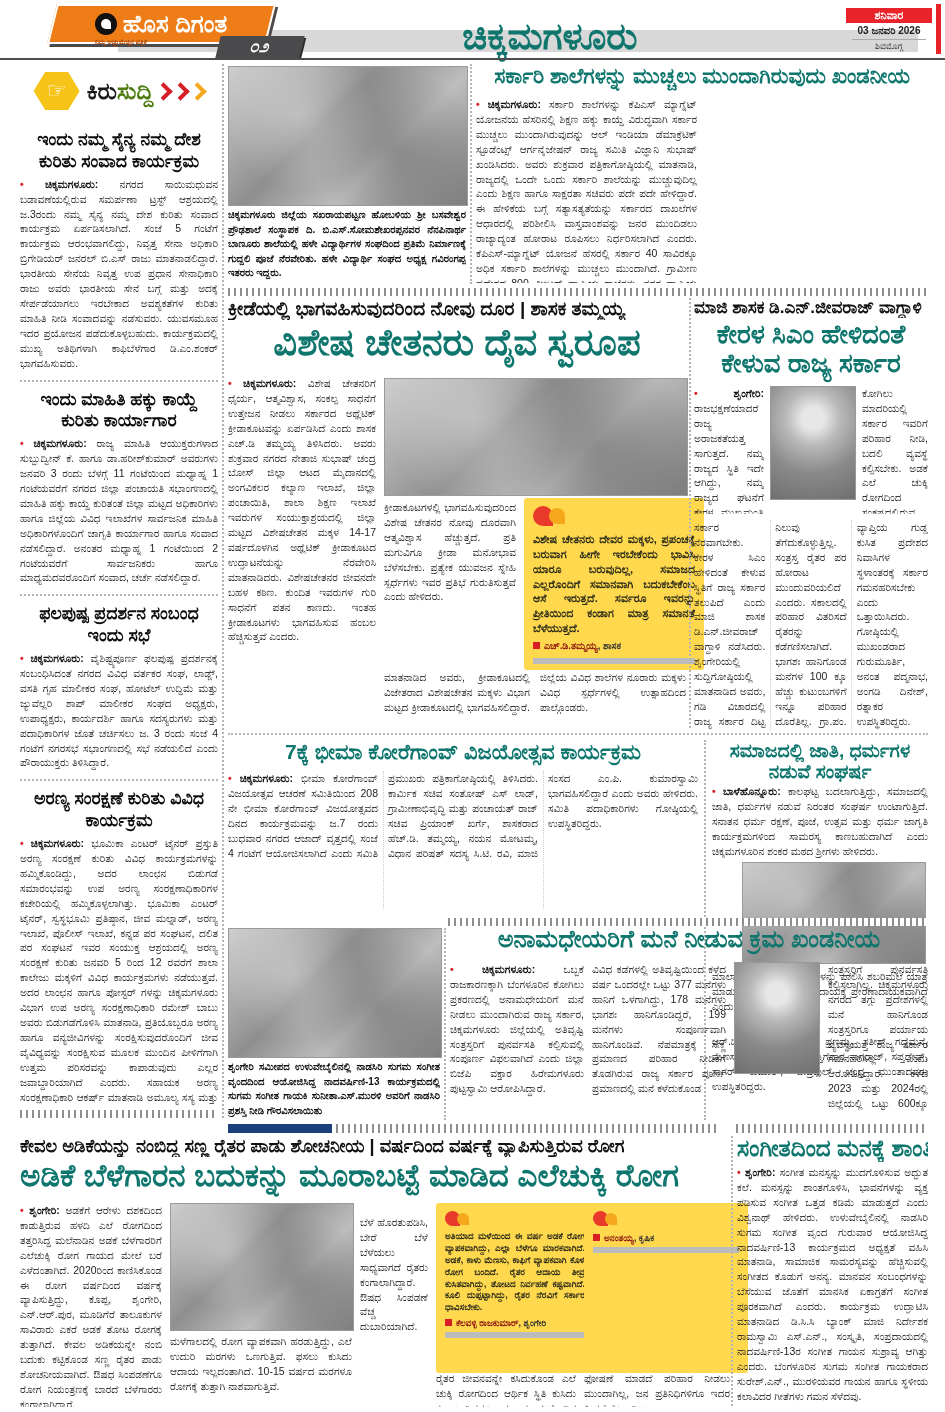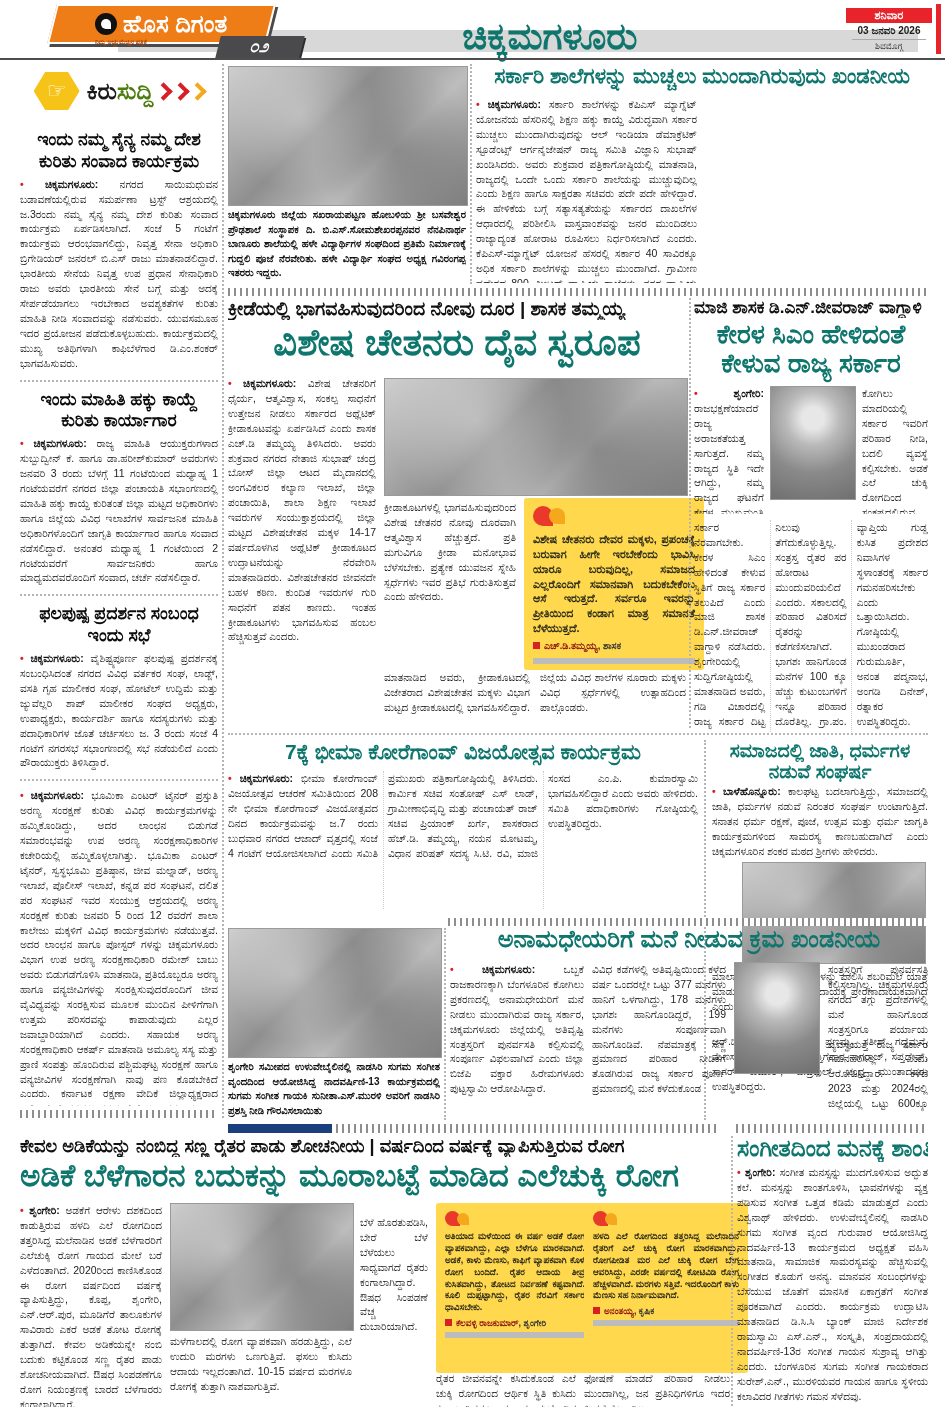--- a/index.html
+++ b/index.html
@@ -107,20 +107,21 @@
       <div class="kiru-hl">ಇಂದು ಮಾಹಿತಿ ಹಕ್ಕು ಕಾಯ್ದೆ ಕುರಿತು ಕಾರ್ಯಾಗಾರ</div>
       <div class="body"><span class="dl">ಚಿಕ್ಕಮಗಳೂರು:</span> <span>ರಾಜ್ಯ ಮಾಹಿತಿ ಆಯುಕ್ತರುಗಳಾದ ಸುಬ್ಬುದ್ವೀನ್ ಕೆ. ಹಾಗೂ ಡಾ.ಹರೀಶ್‌ಕುಮಾರ್ ಅವರುಗಳು ಜನವರಿ 3 ರಂದು ಬೆಳಗ್ಗೆ 11 ಗಂಟೆಯಿಂದ ಮಧ್ಯಾಹ್ನ 1 ಗಂಟೆಯವರೆಗೆ ನಗರದ ಜಿಲ್ಲಾ ಪಂಚಾಯತಿ ಸಭಾಂಗಣದಲ್ಲಿ ಮಾಹಿತಿ ಹಕ್ಕು ಕಾಯ್ದೆ ಕುರಿತಂತೆ ಜಿಲ್ಲಾ ಮಟ್ಟದ ಅಧಿಕಾರಿಗಳು ಹಾಗೂ ಜಿಲ್ಲೆಯ ವಿವಿಧ ಇಲಾಖೆಗಳ ಸಾರ್ವಜನಿಕ ಮಾಹಿತಿ ಅಧಿಕಾರಿಗಳೊಂದಿಗೆ ಜಾಗೃತಿ ಕಾರ್ಯಾಗಾರ ಹಾಗೂ ಸಂವಾದ ನಡೆಸಲಿದ್ದಾರೆ. ಅನಂತರ ಮಧ್ಯಾಹ್ನ 1 ಗಂಟೆಯಿಂದ 2 ಗಂಟೆಯವರೆಗೆ ಸಾರ್ವಜನಿಕರು ಹಾಗೂ ಮಾಧ್ಯಮದವರೊಂದಿಗೆ ಸಂವಾದ, ಚರ್ಚೆ ನಡೆಸಲಿದ್ದಾರೆ.</span></div>
     </div>
 
     <div class="kiru-story">
       <div class="kiru-hl">ಫಲಪುಷ್ಪ ಪ್ರದರ್ಶನ ಸಂಬಂಧ ಇಂದು ಸಭೆ</div>
       <div class="body"><span class="dl">ಚಿಕ್ಕಮಗಳೂರು:</span> <span>ವೈಶಿಷ್ಟ್ಯಪೂರ್ಣ ಫಲಪುಷ್ಪ ಪ್ರದರ್ಶನಕ್ಕೆ ಸಂಬಂಧಿಸಿದಂತೆ ನಗರದ ವಿವಿಧ ವರ್ತಕರ ಸಂಘ, ಲಾಡ್ಜ್, ವಸತಿ ಗೃಹ ಮಾಲೀಕರ ಸಂಘ, ಹೋಟೆಲ್ ಉದ್ದಿಮೆ ಮತ್ತು ಜ್ಯುವೆಲ್ಲರಿ ಶಾಪ್ ಮಾಲೀಕರ ಸಂಘದ ಅಧ್ಯಕ್ಷರು, ಉಪಾಧ್ಯಕ್ಷರು, ಕಾರ್ಯದರ್ಶಿ ಹಾಗೂ ಸದಸ್ಯರುಗಳು ಮತ್ತು ಪದಾಧಿಕಾರಿಗಳ ಜೊತೆ ಚರ್ಚಿಸಲು ಜ. 3 ರಂದು ಸಂಜೆ 4 ಗಂಟೆಗೆ ನಗರಸಭೆ ಸಭಾಂಗಣದಲ್ಲಿ ಸಭೆ ನಡೆಯಲಿದೆ ಎಂದು ಪೌರಾಯುಕ್ತರು ತಿಳಿಸಿದ್ದಾರೆ.</span></div>
     </div>
 
     <div class="kiru-story">
+      <div class="kiru-hl">ಅರಣ್ಯ ಸಂರಕ್ಷಣೆ ಕುರಿತು ವಿವಿಧ ಕಾರ್ಯಕ್ರಮ</div>
       <div class="body"><span class="dl">ಚಿಕ್ಕಮಗಳೂರು:</span> <span>ಭೂಮಿಕಾ ಎಂಟರ್ ಟೈನರ್ ಪ್ರಸ್ತುತಿ ಅರಣ್ಯ ಸಂರಕ್ಷಣೆ ಕುರಿತು ವಿವಿಧ ಕಾರ್ಯಕ್ರಮಗಳನ್ನು ಹಮ್ಮಿಕೊಂಡಿದ್ದು, ಅದರ ಲಾಂಛನ ಬಿಡುಗಡೆ ಸಮಾರಂಭವನ್ನು ಉಪ ಅರಣ್ಯ ಸಂರಕ್ಷಣಾಧಿಕಾರಿಗಳ ಕಚೇರಿಯಲ್ಲಿ ಹಮ್ಮಿಕೊಳ್ಳಲಾಗಿತ್ತು. ಭೂಮಿಕಾ ಎಂಟರ್ ಟೈನರ್, ಸ್ವಸ್ಥಭೂಮಿ ಪ್ರತಿಷ್ಠಾನ, ಜೀವ ಮಲ್ನಾಡ್, ಅರಣ್ಯ ಇಲಾಖೆ, ಪೊಲೀಸ್ ಇಲಾಖೆ, ಕನ್ನಡ ಪರ ಸಂಘಟನೆ, ದಲಿತ ಪರ ಸಂಘಟನೆ ಇವರ ಸಂಯುಕ್ತ ಆಶ್ರಯದಲ್ಲಿ ಅರಣ್ಯ ಸಂರಕ್ಷಣೆ ಕುರಿತು ಜನವರಿ 5 ರಿಂದ 12 ರವರೆಗೆ ಶಾಲಾ ಕಾಲೇಜು ಮಕ್ಕಳಿಗೆ ವಿವಿಧ ಕಾರ್ಯಕ್ರಮಗಳು ನಡೆಯುತ್ತವೆ. ಅದರ ಲಾಂಛನ ಹಾಗೂ ಪೋಸ್ಟರ್ ಗಳನ್ನು ಚಿಕ್ಕಮಗಳೂರು ವಿಭಾಗ ಉಪ ಅರಣ್ಯ ಸಂರಕ್ಷಣಾಧಿಕಾರಿ ರಮೇಶ್ ಬಾಬು ಅವರು ಬಿಡುಗಡೆಗೊಳಿಸಿ ಮಾತನಾಡಿ, ಪ್ರತಿಯೊಬ್ಬರೂ ಅರಣ್ಯ ಹಾಗೂ ವನ್ಯಜೀವಿಗಳನ್ನು ಸಂರಕ್ಷಿಸುವುದರೊಂದಿಗೆ ಜೀವ ವೈವಿಧ್ಯವನ್ನು ಸಂರಕ್ಷಿಸುವ ಮೂಲಕ ಮುಂದಿನ ಪೀಳಿಗೆಗಾಗಿ ಉತ್ತಮ ಪರಿಸರವನ್ನು ಕಾಪಾಡುವುದು ಎಲ್ಲರ ಜವಾಬ್ದಾರಿಯಾಗಿದೆ ಎಂದರು. ಸಹಾಯಕ ಅರಣ್ಯ ಸಂರಕ್ಷಣಾಧಿಕಾರಿ ಆಕರ್ಷ್ ಮಾತನಾಡಿ ಅಮೂಲ್ಯ ಸಸ್ಯ ಮತ್ತು ಪ್ರಾಣಿ ಸಂಪತ್ತು ಹೊಂದಿರುವ ಪಶ್ಚಿಮಘಟ್ಟ ಸಂರಕ್ಷಣೆ ಹಾಗೂ ವನ್ಯಜೀವಿಗಳ ಸಂರಕ್ಷಣೆಗಾಗಿ ನಾವು ಪಣ ಕೊಡಬೇಕಿದೆ ಎಂದರು. ಕರ್ನಾಟಕ ರಕ್ಷಣಾ ವೇದಿಕೆ ಜಿಲ್ಲಾಧ್ಯಕ್ಷರಾದ ಅಶೋಕ್ ಕೆಂಪನಹಳ್ಳಿ, ಕನ್ನಡ ಸೇನೆ ಜಿಲ್ಲಾಧ್ಯಕ್ಷರಾದ ಪಿ.ಸಿ. ರಾಜೇಗೌಡ, ಭೂಮಿಕಾ ಟಿವಿ ಸಂಸ್ಥಾಪಕರಾದ ಅನಿಲ್ ಆನಂದ್, ಮಲೆನಾಡು 18 ನ್ಯೂಸ್ ಮೂಲಕ ಕೋಟೆ ಮಲ್ಲೇಶ್, ಕಸಾಪ ಮಹಿಳಾ ಘಟಕ ಜಿಲ್ಲಾಧ್ಯಕ್ಷರಾದ ಚೈತ್ರ ಗೌಡ ಇದ್ದರು.</span></div>
     </div>
   </div>
   <div class="abs stripes" style="left:20px;top:1110px;width:198px;"></div>
 
   <div class="abs dotv" style="left:222px;top:64px;height:1054px;"></div>
   <div class="abs dotv" style="left:470px;top:64px;height:220px;"></div>
 
   <div class="abs photo" style="left:228px;top:66px;width:238px;height:138px;"></div>
   <div class="abs caption" style="left:228px;top:208px;width:238px;height:76px;overflow:hidden;">ಚಿಕ್ಕಮಗಳೂರು ಜಿಲ್ಲೆಯ ಸಖರಾಯಪಟ್ಟಣ ಹೋಬಳಿಯ ಶ್ರೀ ಬಸವೇಶ್ವರ ಪ್ರೌಢಶಾಲೆ ಸಂಸ್ಥಾಪಕ ದಿ. ಬಿ.ಎಸ್.ಸೋಮಶೇಖರಪ್ಪನವರ ನೆನಪಿನಾರ್ಥ ಬಾಣೂರು ಶಾಲೆಯಲ್ಲಿ ಹಳೇ ವಿದ್ಯಾರ್ಥಿಗಳ ಸಂಘದಿಂದ ಪ್ರತಿಮೆ ನಿರ್ಮಾಣಕ್ಕೆ ಗುದ್ದಲಿ ಪೂಜೆ ನೆರವೇರಿತು. ಹಳೇ ವಿದ್ಯಾರ್ಥಿ ಸಂಘದ ಅಧ್ಯಕ್ಷ ಗವಿರಂಗಪ್ಪ ಇತರರು ಇದ್ದರು.</div>
@@ -220,21 +221,20 @@
         <div class="qattr" style="font-size:8.8px;"><span class="sq"></span><span>ಕೆಲವಳ್ಳಿ ರಾಜಕುಮಾರ್</span><span class="role">, ಶೃಂಗೇರಿ</span></div>
         <div class="graybar" style="margin-top:3px;"></div>
       </div>
       <div class="abs body" style="left:416px;top:168px;width:140px;height:36px;"><span>ರೈತರ ಜೀವನವನ್ನೇ ಕಸಿದುಕೊಂಡ ಎಲೆ ಚುಕ್ಕಿ ರೋಗದಿಂದ ಆರ್ಥಿಕ ಸ್ಥಿತಿ ಕುಸಿದು ಕಂಗಾಲಾಗಿದ್ದರೂ, ಸರ್ಕಾರ ಮಲೆನಾಡಿನ ಅಡಕೆ ಬೆಳೆಗಾರರನ್ನು ಮರೆತಿದೆ.</span></div>
 
       <div class="abs qbox" style="left:564px;top:0;width:146px;height:156px;">
         <div class="qmark" style="height:18px;">
             <span class="qm1" style="width:15px;height:15px;"></span>
             <span class="qm2" style="left:12px;width:12px;height:12px;"></span>
           </div>
-        <div class="qtext" style="font-size:8.8px;">ಹಳದಿ ಎಲೆ ರೋಗದಿಂದ ತತ್ತರಿಸಿದ್ದ ಮಲೆನಾಡಿನ ರೈತರಿಗೆ ಎಲೆ ಚುಕ್ಕಿ ರೋಗ ಮಾರಕವಾಗಿದ್ದು, ರೋಗಪೀಡಿತ ಮರ ಎಲೆ ಚುಕ್ಕಿ ರೋಗ ಬೇಗ ಆವರಿಸಿದ್ದು, ಎರಡೇ ವರ್ಷದಲ್ಲಿ ಕೋಟಿವಿಡಿ ರೋಗ ಹೆಚ್ಚಳವಾಗಿದೆ. ಮರಗಳು ಸತ್ತಿವೆ. ಇದರೊಂದಿಗೆ ಕಾಳು ಮೆಣಸು ಸಹ ನಿರ್ನಾಮವಾಗಿದೆ.</div>
         <div class="qattr" style="font-size:8.8px;"><span class="sq"></span><span>ಅನಂತಯ್ಯ</span><span class="role">, ಕೃಷಿಕ</span></div>
         <div class="graybar" style="margin-top:3px;"></div>
       </div>
       <div class="abs body" style="left:564px;top:168px;width:146px;height:36px;"><span>ಫೋಷಣೆ ಮಾಡದೆ ಪರಿಹಾರ ನೀಡಲು ಮುಂದಾಗಿಲ್ಲ, ಜನ ಪ್ರತಿನಿಧಿಗಳಿಗೂ ಇದರ ತೀವ್ರತೆ ಗೊತ್ತಾಗಿಲ್ಲ.</span></div>
     </div>
   </div>
 
   <div class="abs dotv" style="left:731px;top:1136px;height:270px;"></div>
 
   <div class="abs" style="left:737px;top:1136px;width:191px;height:272px;">

